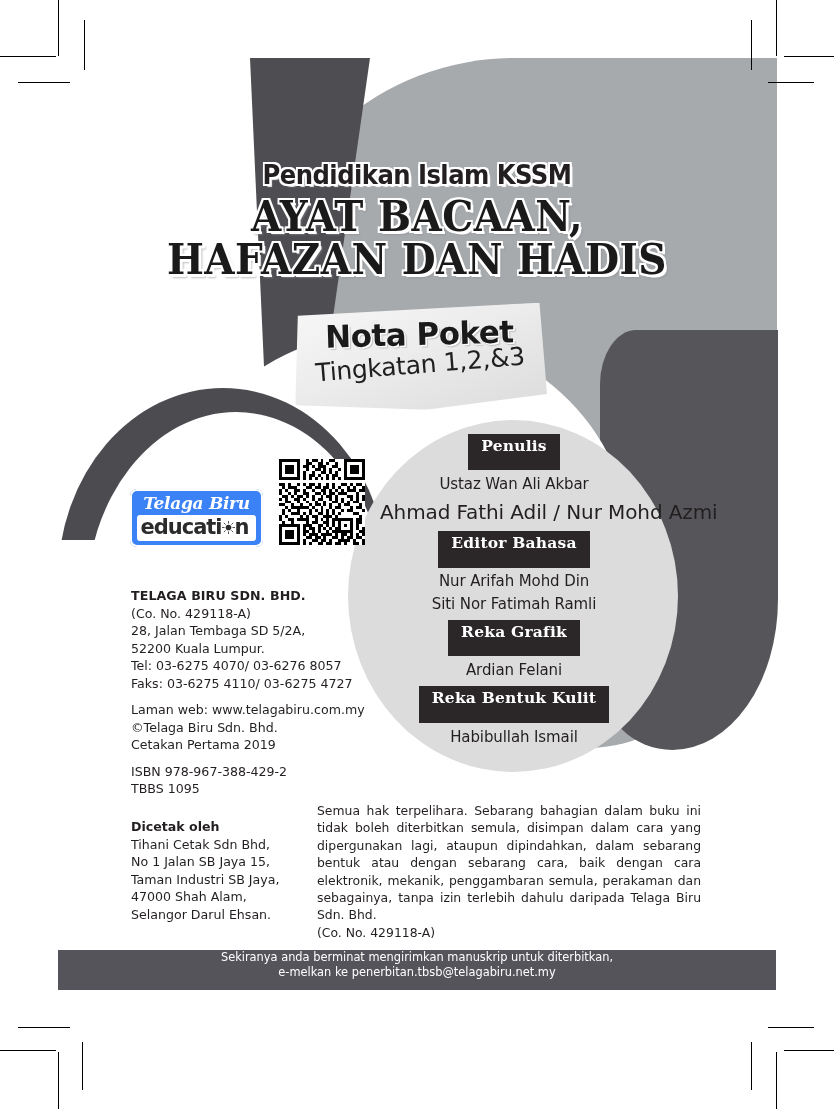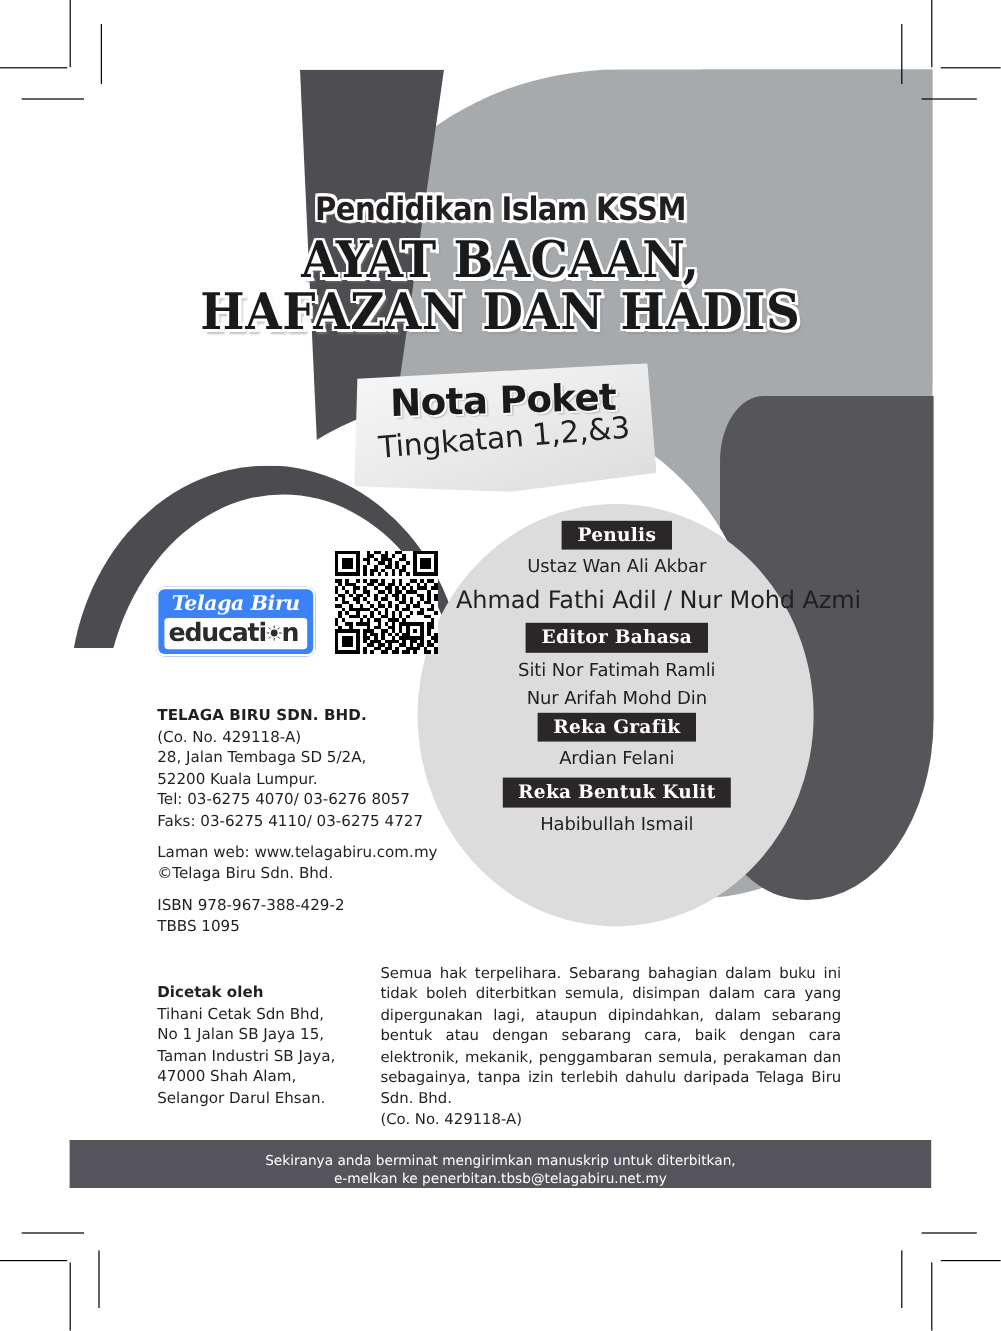--- a/index.html
+++ b/index.html
@@ -150,21 +150,21 @@
   }
   #printer .strong{font-weight:700;}
 
   
   #credits{
     position:absolute;left:380px;top:434px;width:268px;text-align:center;
   }
   .cred-label{
     display:inline-block;background:#2b2728;color:#ffffff;
     font-family:"DejaVu Serif","Liberation Serif",serif;font-weight:700;
-    font-size:15.5px;line-height:1.25;padding:2px 13px 3px 13px;
+    font-size:15.5px;line-height:1.25;padding:2px 13px 15px 13px;
     letter-spacing:.2px;
   }
   .cred-name{
     font-family:"DejaVu Sans",sans-serif;font-size:15px;color:#231f20;
     margin:5px 0 6px 0;line-height:1.25;letter-spacing:-.1px;
     white-space:nowrap;
   }
   .cred-name.tight{margin:4px 0 2px 0;}
   .cred-name.wide{font-size:20px;}
 
@@ -173,21 +173,21 @@
     position:absolute;left:317px;top:802px;width:384px;
     font-family:"DejaVu Sans",sans-serif;font-size:12.4px;line-height:17.4px;
     color:#231f20;text-align:justify;
   }
   #copyright .last{text-align:left;}
 
   
   #banner{
     position:absolute;left:58px;top:950px;width:718px;height:40px;
     background:#55545a;color:#ffffff;text-align:center;
-    display:flex;flex-direction:column;align-items:center;justify-content:flex-end;
+    display:flex;flex-direction:column;align-items:center;justify-content:flex-start;
     font-family:"DejaVu Sans",sans-serif;font-size:11.4px;line-height:15px;
   }
 </style>
 </head>
 <body>
 
 <div id="artboard">
   <div class="bg-gray-main"></div>
   <div class="bg-gray-right"></div>
   <div class="bg-dark-right"></div>
@@ -502,20 +502,21 @@
 <div id="publisher">
   <div class="strong">TELAGA BIRU SDN. BHD.</div>
   <div>(Co. No. 429118-A)</div>
   <div>28, Jalan Tembaga SD 5/2A,</div>
   <div>52200 Kuala Lumpur.</div>
   <div>Tel: 03-6275 4070/ 03-6276 8057</div>
   <div>Faks: 03-6275 4110/ 03-6275 4727</div>
   <div class="gap"></div>
   <div>Laman web: www.telagabiru.com.my</div>
   <div>©Telaga Biru Sdn. Bhd.</div>
+  <div>Cetakan Pertama 2019</div>
   <div class="gap"></div>
   <div>ISBN 978-967-388-429-2</div>
   <div>TBBS 1095</div>
 </div>
 
 <div id="printer">
   <div class="strong">Dicetak oleh</div>
   <div>Tihani Cetak Sdn Bhd,</div>
   <div>No 1 Jalan SB Jaya 15,</div>
   <div>Taman Industri SB Jaya,</div>
@@ -523,22 +524,22 @@
   <div>Selangor Darul Ehsan.</div>
 </div>
 
 <div id="credits">
   <div class="cred-label">Penulis</div>
   <div class="cred-name">Ustaz Wan Ali Akbar</div>
 
   <div class="cred-name wide">Ahmad Fathi Adil / Nur Mohd Azmi</div>
 
   <div class="cred-label">Editor Bahasa</div>
+  <div class="cred-name tight">Nur Arifah Mohd Din</div>
   <div class="cred-name">Siti Nor Fatimah Ramli</div>
-  <div class="cred-name tight">Nur Arifah Mohd Din</div>
 
   <div class="cred-label">Reka Grafik</div>
   <div class="cred-name">Ardian Felani</div>
 
   <div class="cred-label">Reka Bentuk Kulit</div>
   <div class="cred-name">Habibullah Ismail</div>
 </div>
 
 <div id="copyright">
   <div>Semua hak terpelihara. Sebarang bahagian dalam buku ini tidak boleh diterbitkan semula, disimpan dalam cara yang dipergunakan lagi, ataupun dipindahkan, dalam sebarang bentuk atau dengan sebarang cara, baik dengan cara elektronik, mekanik, penggambaran semula, perakaman dan sebagainya, tanpa izin terlebih dahulu daripada Telaga Biru Sdn. Bhd.</div>

